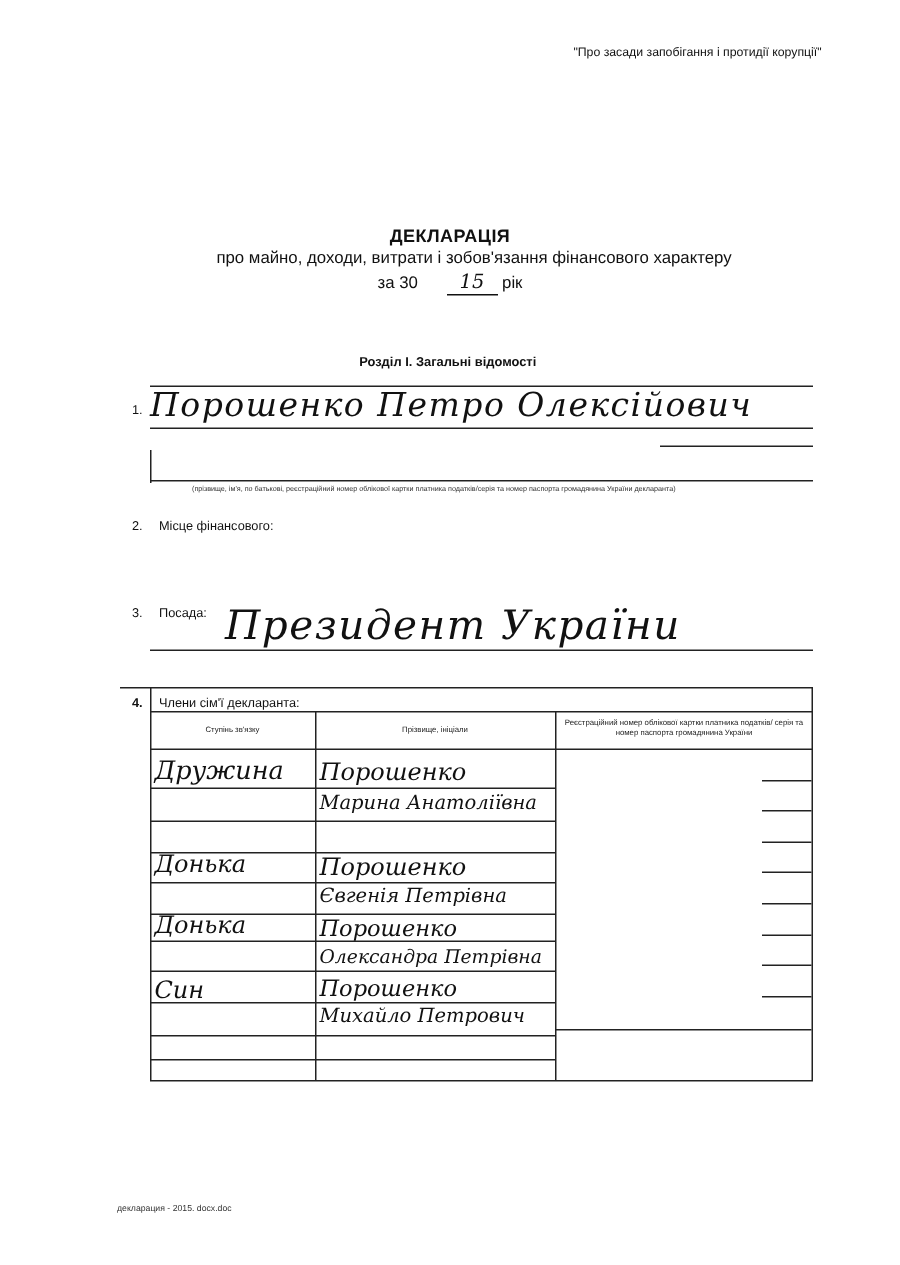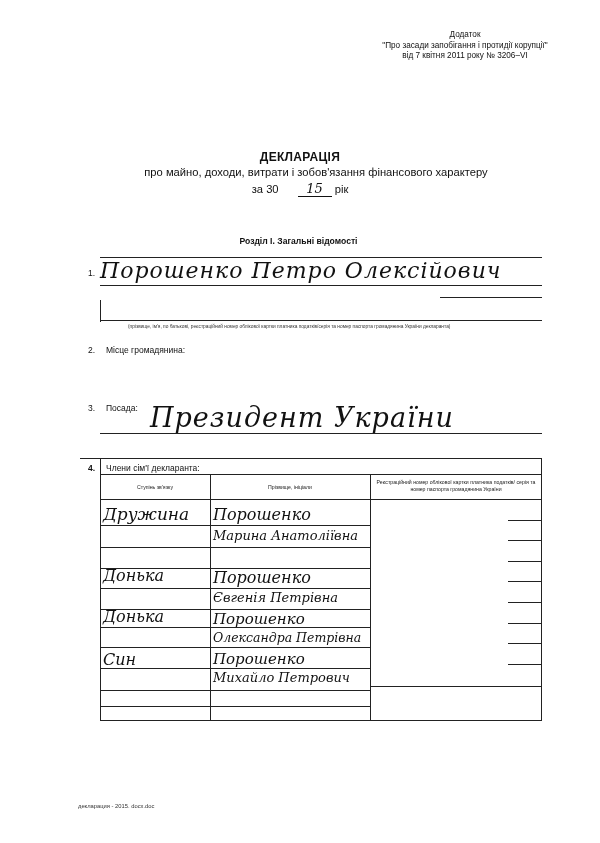--- a/index.html
+++ b/index.html
@@ -17,23 +17,21 @@
   .label { position:absolute; font-size:8.5px; }
   .hand-text { position:absolute; font-family:"DejaVu Serif", serif; font-style:italic; color:#111; white-space:nowrap; }
   .caption { position:absolute; font-size:4.8px; color:#333; white-space:nowrap; }
   .th { position:absolute; font-size:5.2px; text-align:center; color:#222; }
   .footer { left:78px; top:803px; font-size:5.8px; color:#333; }
 </style>
 </head>
 <body>
 
 <div class="abs header-note">
-  <div>Додаток</div>
   <div>"Про засади запобігання  і протидії корупції"</div>
-  <div>від 7 квітня 2011 року № 3206–VI</div>
 </div>
 
 <div class="abs title">ДЕКЛАРАЦІЯ</div>
 <div class="abs subtitle">про майно, доходи, витрати і зобов'язання фінансового характеру</div>
 <div class="abs year-line">
   <span>за 30</span><span class="hand">15</span>
   <span>рік</span>
 </div>
 
 <div class="abs section-title">Розділ І. Загальні відомості</div>
@@ -41,21 +39,21 @@
 <div class="hline" style="left:100px; top:257px; width:442px;"></div>
 <div class="num" style="left:88px; top:268px;">1.</div>
 <div class="hand-text" style="left:100px; top:258px; font-size:22px; letter-spacing:1px;">Порошенко Петро Олексійович</div>
 <div class="hline" style="left:100px; top:285px; width:442px;"></div>
 <div class="vline" style="left:100px; top:300px; height:22px;"></div>
 <div class="hline" style="left:440px; top:297px; width:102px;"></div>
 <div class="hline" style="left:100px; top:320px; width:442px;"></div>
 <div class="caption" style="left:128px; top:324px;">(прізвище, ім'я, по батькові, реєстраційний номер облікової картки платника податків/серія та номер паспорта громадянина України  декларанта)</div>
 
 <div class="num" style="left:88px; top:345px;">2.</div>
-<div class="label" style="left:106px; top:345px;">Місце громадянина:</div>
+<div class="label" style="left:106px; top:345px;">Місце фінансового:</div>
 
 <div class="num" style="left:88px; top:403px;">3.</div>
 <div class="label" style="left:106px; top:403px;">Посада:</div>
 <div class="hand-text" style="left:150px; top:402px; font-size:27px; letter-spacing:1px;">Президент України</div>
 <div class="hline" style="left:100px; top:433px; width:442px;"></div>
 <div class="hline" style="left:80px; top:458px; width:462px;"></div>
 
 <div class="num" style="left:88px; top:463px; font-weight:bold;">4.</div>
 <div class="label" style="left:106px; top:463px;">Члени сім'ї декларанта:</div>
 

